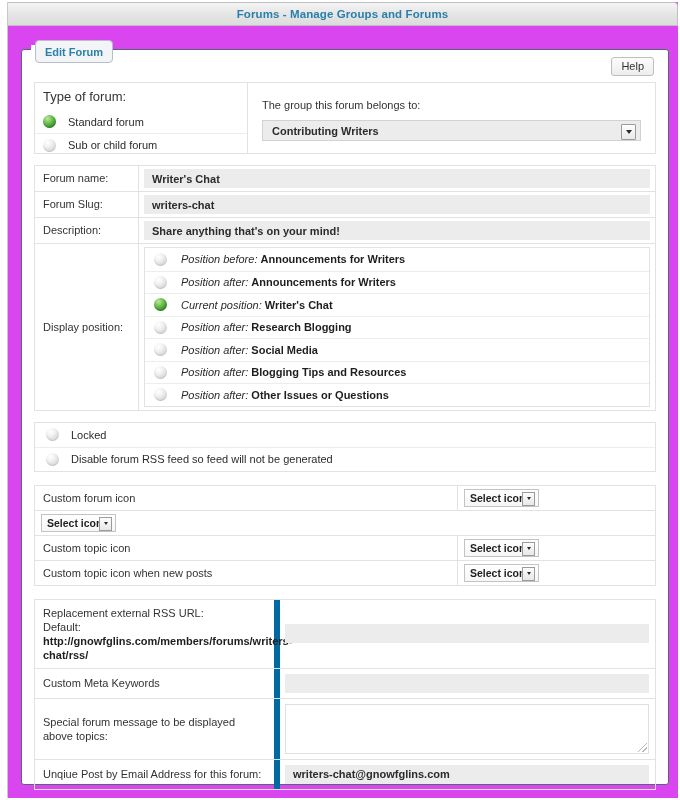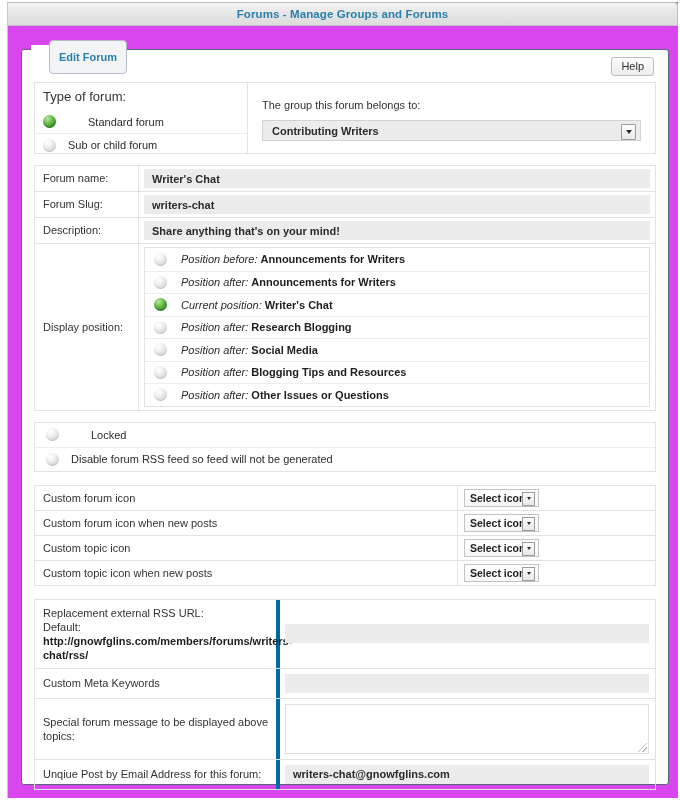--- a/index.html
+++ b/index.html
@@ -60,23 +60,23 @@
     top: 9px;
     width: 648px;
     height: 736px;
     box-sizing: border-box;
     border: 1px solid #5a6379;
     border-radius: 3px;
     background: #ffffff;
   }
   .legend {
     position: absolute;
-    left: 28px;
+    left: 14px;
     top: 0;
-    height: 34px;
+    height: 23px;
     padding: 0 9px;
     box-sizing: border-box;
     display: flex;
     align-items: center;
     background: #f3f4f6;
     border: 1px solid #b7bdc9;
     border-radius: 4px;
     color: #2980ab;
     font-weight: bold;
     font-size: 11px;
@@ -159,21 +159,21 @@
 
   
   .orb-row {
     display: flex;
     align-items: center;
     height: 23px;
     padding-left: 8px;
     border-top: 1px solid #ededed;
     box-sizing: border-box;
   }
-  .orb-row.first { border-top: none; gap: 20px; }
+  .orb-row.first { border-top: none; }
   .orb-row .orb-label {
     margin-left: 12px;
     font-size: 11px;
     color: #2b2b2b;
   }
 
   .orb {
     width: 13px;
     height: 13px;
     border-radius: 50%;
@@ -397,21 +397,21 @@
   }
   .brow {
     display: flex;
     border-bottom: 1px solid #e2e2e2;
     box-sizing: border-box;
   }
   .bcell-label {
     width: 245px;
     flex: none;
     box-sizing: border-box;
-    border-right: 4px solid #0369a1;
+    border-right: 6px solid #0369a1;
     padding: 6px 6px 6px 8px;
     font-size: 11px;
     color: #333;
     line-height: 14px;
     display: flex;
     align-items: center;
   }
   .bcell-label.top { align-items: flex-start; }
   .bcell-value {
     flex: 1;
@@ -605,21 +605,20 @@
             <div class="icon-select">
               <span>Select icon</span>
               <span class="arrow-btn">
                   <span class="caret"></span>
                 </span>
             </div>
           </div>
         </div>
 
         <div class="irow">
-          <div class="icell-label">Custom forum icon when new posts</div>
           <div class="icell-value">
             <div class="icon-select">
               <span>Select icon</span>
               <span class="arrow-btn">
                   <span class="caret"></span>
                 </span>
             </div>
           </div>
         </div>
 

